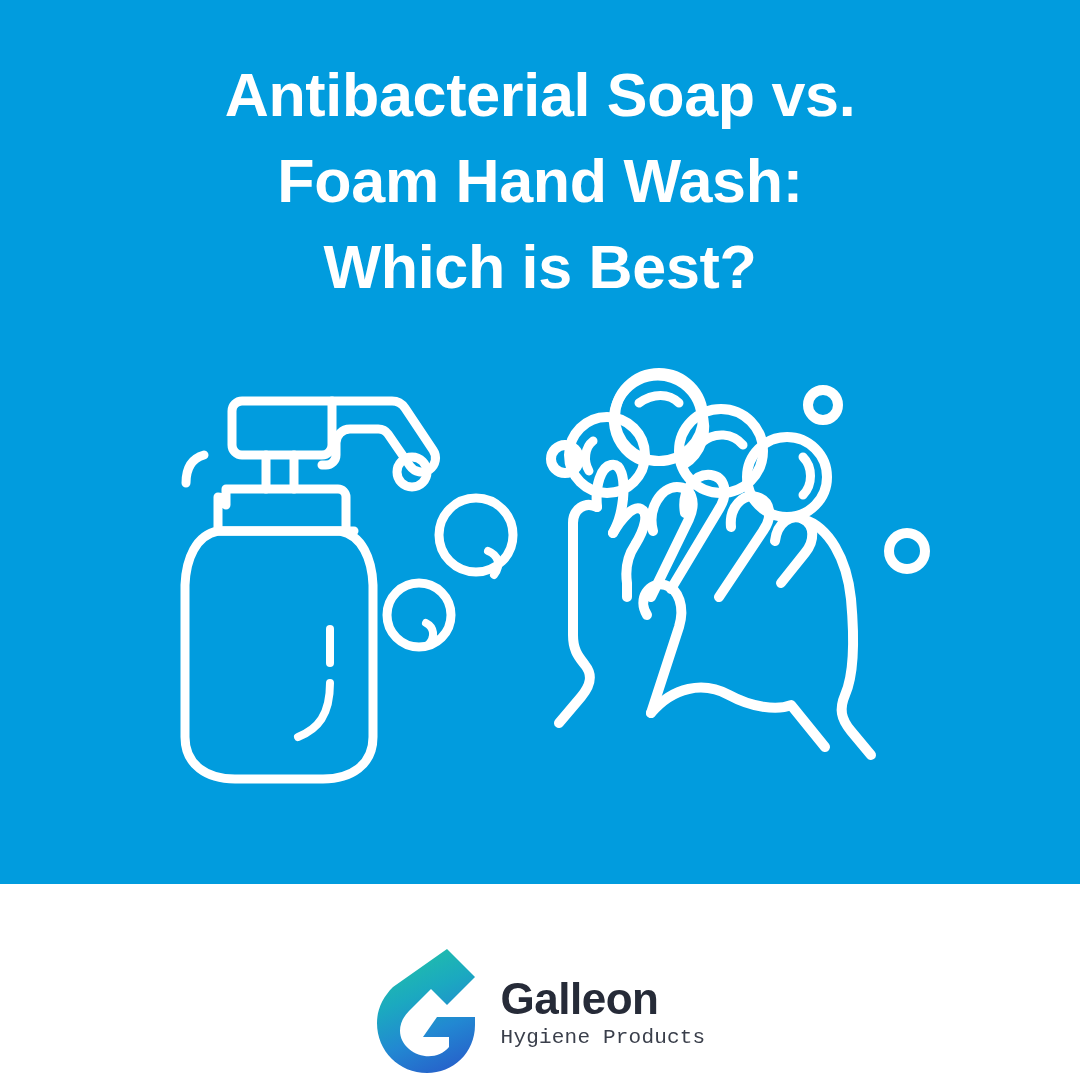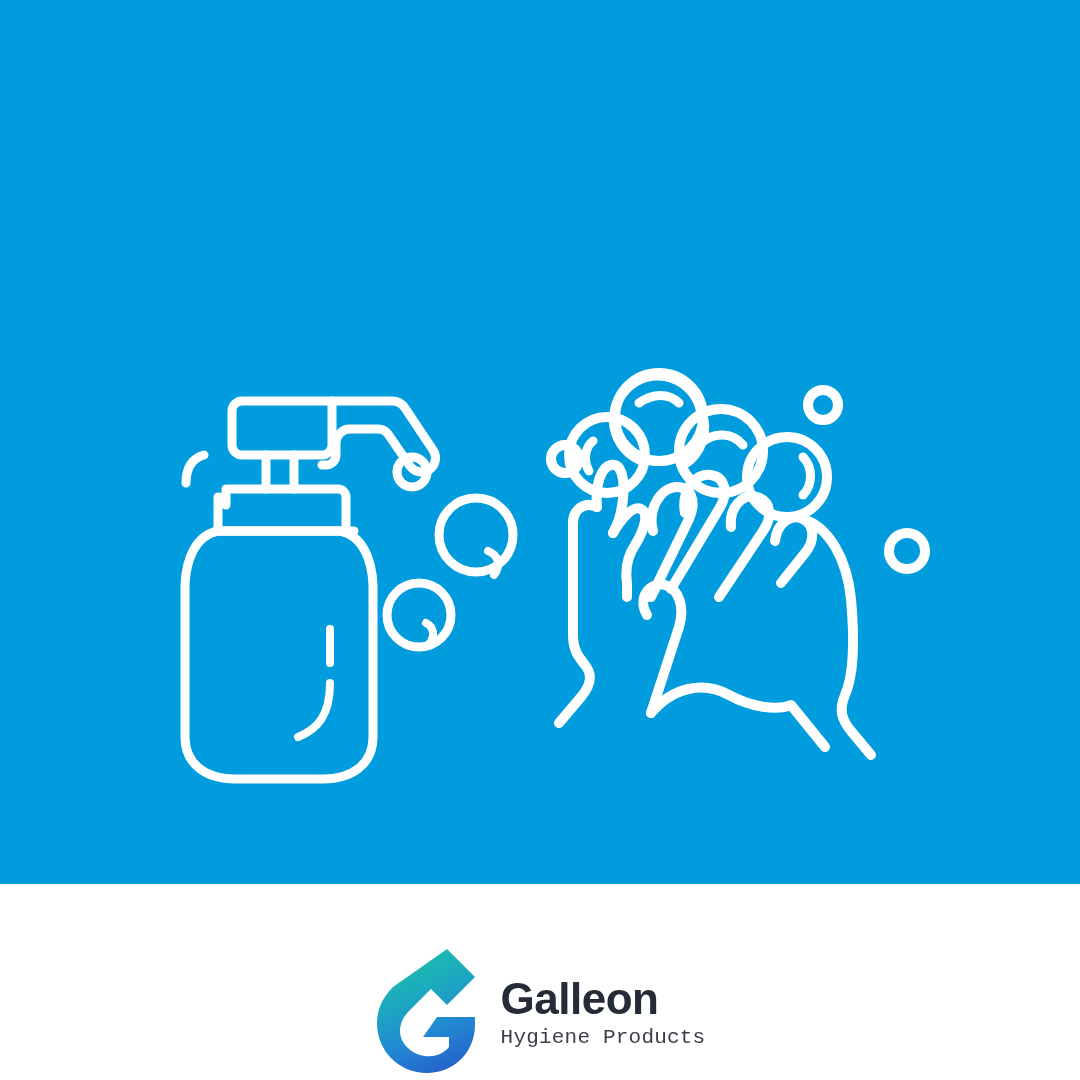--- a/index.html
+++ b/index.html
@@ -91,20 +91,25 @@
     font-family:Liberation Mono, monospace;
   }
 </style>
 </head>
 <body>
 
 <div id="canvas">
 
   <div class="hero"></div>
 
+  <div class="title-block">
+    <span class="title-line">Antibacterial Soap vs.</span>
+    <span class="title-line">Foam Hand Wash:</span>
+    <span class="title-line">Which is Best?</span>
+  </div>
 
   <div class="illustration">
 
     <div class="art-dispenser">
       <svg viewBox="0 0 380 420" width="380" height="420" fill="none" stroke="#ffffff" stroke-width="9" stroke-linecap="round" stroke-linejoin="round">
 
         <g>
           <path d="M72 36 h90 a0 0 0 0 1 0 0 v44 a10 10 0 0 1 -10 10 h-80 a10 10 0 0 1 -10 -10 v-34 a10 10 0 0 1 10 -10 z"></path>
 
           <path d="M162 36 h60 a16 16 0 0 1 13 7 l28 42 a14 14 0 0 1 -23 16 l-22 -32 a12 12 0 0 0 -10 -5 h-28 a14 14 0 0 0 -14 14 v12 a10 10 0 0 1 -10 10 h-4"></path>

